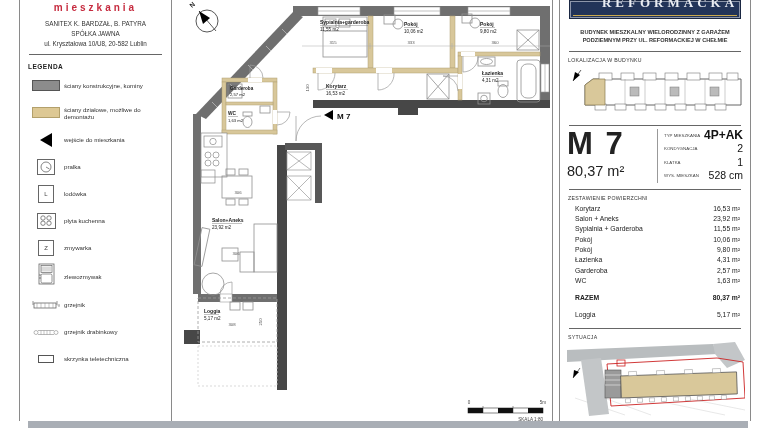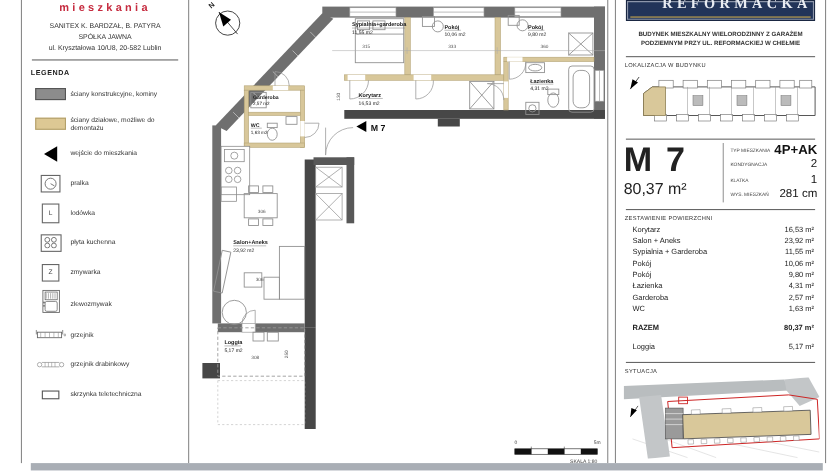--- a/index.html
+++ b/index.html
@@ -460,21 +460,21 @@
         <div class="spec">
           <span class="lb">KONDYGNACJA</span>
             <span class="vl">2</span>
         </div>
         <div class="spec">
           <span class="lb">KLATKA</span>
             <span class="vl">1</span>
         </div>
         <div class="spec">
           <span class="lb">WYS. MIESZKAŃ</span>
-            <span class="vl">281 cm</span>
+            <span class="vl">528 cm</span>
         </div>
       </div>
     </div>
 
     <div class="hr" style="margin:6px 2px 0 2px"></div>
     <div class="sec-label">ZESTAWIENIE POWIERZCHNI</div>
 
     <div style="margin-top:3px;">
       <div class="arow">
           <span>Korytarz</span>

